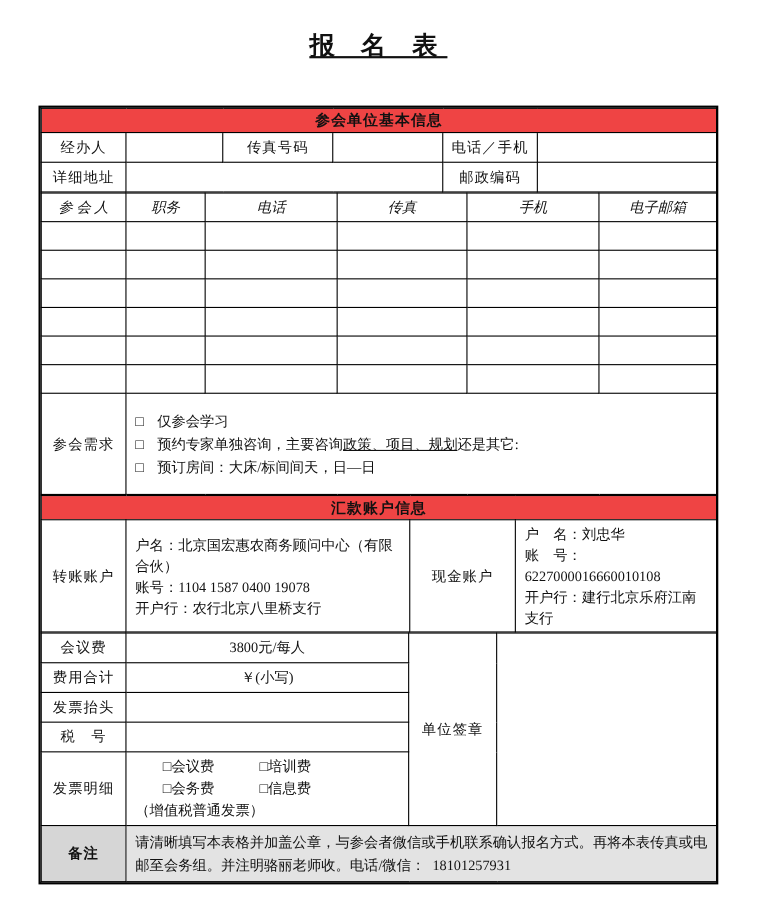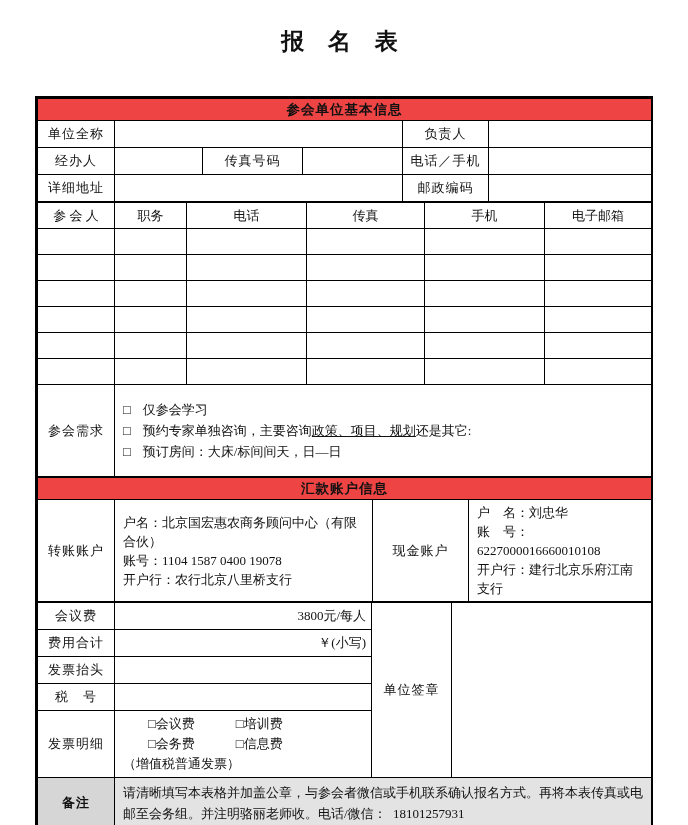--- a/index.html
+++ b/index.html
@@ -5,47 +5,48 @@
   html,body{margin:0;padding:0;}
   body{
     width:688px;height:825px;background:#ffffff;color:#111;
     font-family:"Liberation Serif","DejaVu Serif",serif;
     position:relative;overflow:hidden;
   }
   .page-title{
     position:absolute;top:26px;left:0;width:100%;
     text-align:center;font-size:23px;font-weight:bold;letter-spacing:9px;
     margin:0;
+    text-decoration:underline;
   }
   .form-frame{
     position:absolute;left:35px;top:96px;width:614px;
     border:2px solid #000;background:#fff;
   }
   table{
     width:614px;table-layout:fixed;border-collapse:collapse;
     font-size:13px;
   }
   td{
     border:1px solid #000;padding:1px 5px;height:24px;
     overflow:hidden;vertical-align:middle;
   }
   .sech{
     background:#ef4444;font-weight:bold;text-align:center;
     height:19px;font-size:13.5px;letter-spacing:1px;
   }
   .sech-dark{background:#ef4444;}
   .lbl{text-align:center;letter-spacing:1px;}
-  .colhead td{text-align:center;height:23px;}
+  .colhead td{text-align:center;height:23px;font-style:italic;}
   .emptyrow td{height:23px;}
   .needs-cell{padding:14px 8px;}
   .needs-line{line-height:21px;white-space:nowrap;}
   .cbx{display:inline-block;margin-right:12px;font-size:13px;}
   .u{text-decoration:underline;}
   .acct-cell{padding:3px 8px;line-height:19px;vertical-align:middle;}
-  .center{text-align:right;margin-top:16px;}
+  .center{text-align:center;margin-top:16px;}
   .inv-cell{padding:3px 8px;line-height:20px;}
   .inv-opt{display:inline-block;margin-right:16px;padding-left:25px;}
   .seal-lbl{text-align:center;letter-spacing:1px;}
   .note-lbl{background:#d6d6d6;font-weight:bold;text-align:center;letter-spacing:1px;}
   .note-cell{background:#e3e3e3;padding:4px 8px;line-height:21px;white-space:pre-wrap;}
 </style>
 </head>
 <body>
 
 <h1 class="page-title">报 名 表</h1>
@@ -59,26 +60,20 @@
         <col style="width:100px">
       <col style="width:100px">
         <col style="width:86px">
         <col style="width:163px">
     </colgroup>
     <tbody>
         <tr>
       <td class="sech" colspan="6">参会单位基本信息</td>
     </tr>
     <tr>
-      <td class="lbl">单位全称</td>
-      <td colspan="3"></td>
-      <td class="lbl">负责人</td>
-      <td></td>
-    </tr>
-    <tr>
       <td class="lbl">经办人</td>
       <td></td>
       <td class="lbl">传真号码</td>
       <td></td>
       <td class="lbl">电话／手机</td>
       <td></td>
     </tr>
     <tr>
       <td class="lbl">详细地址</td>
       <td colspan="3"></td>

